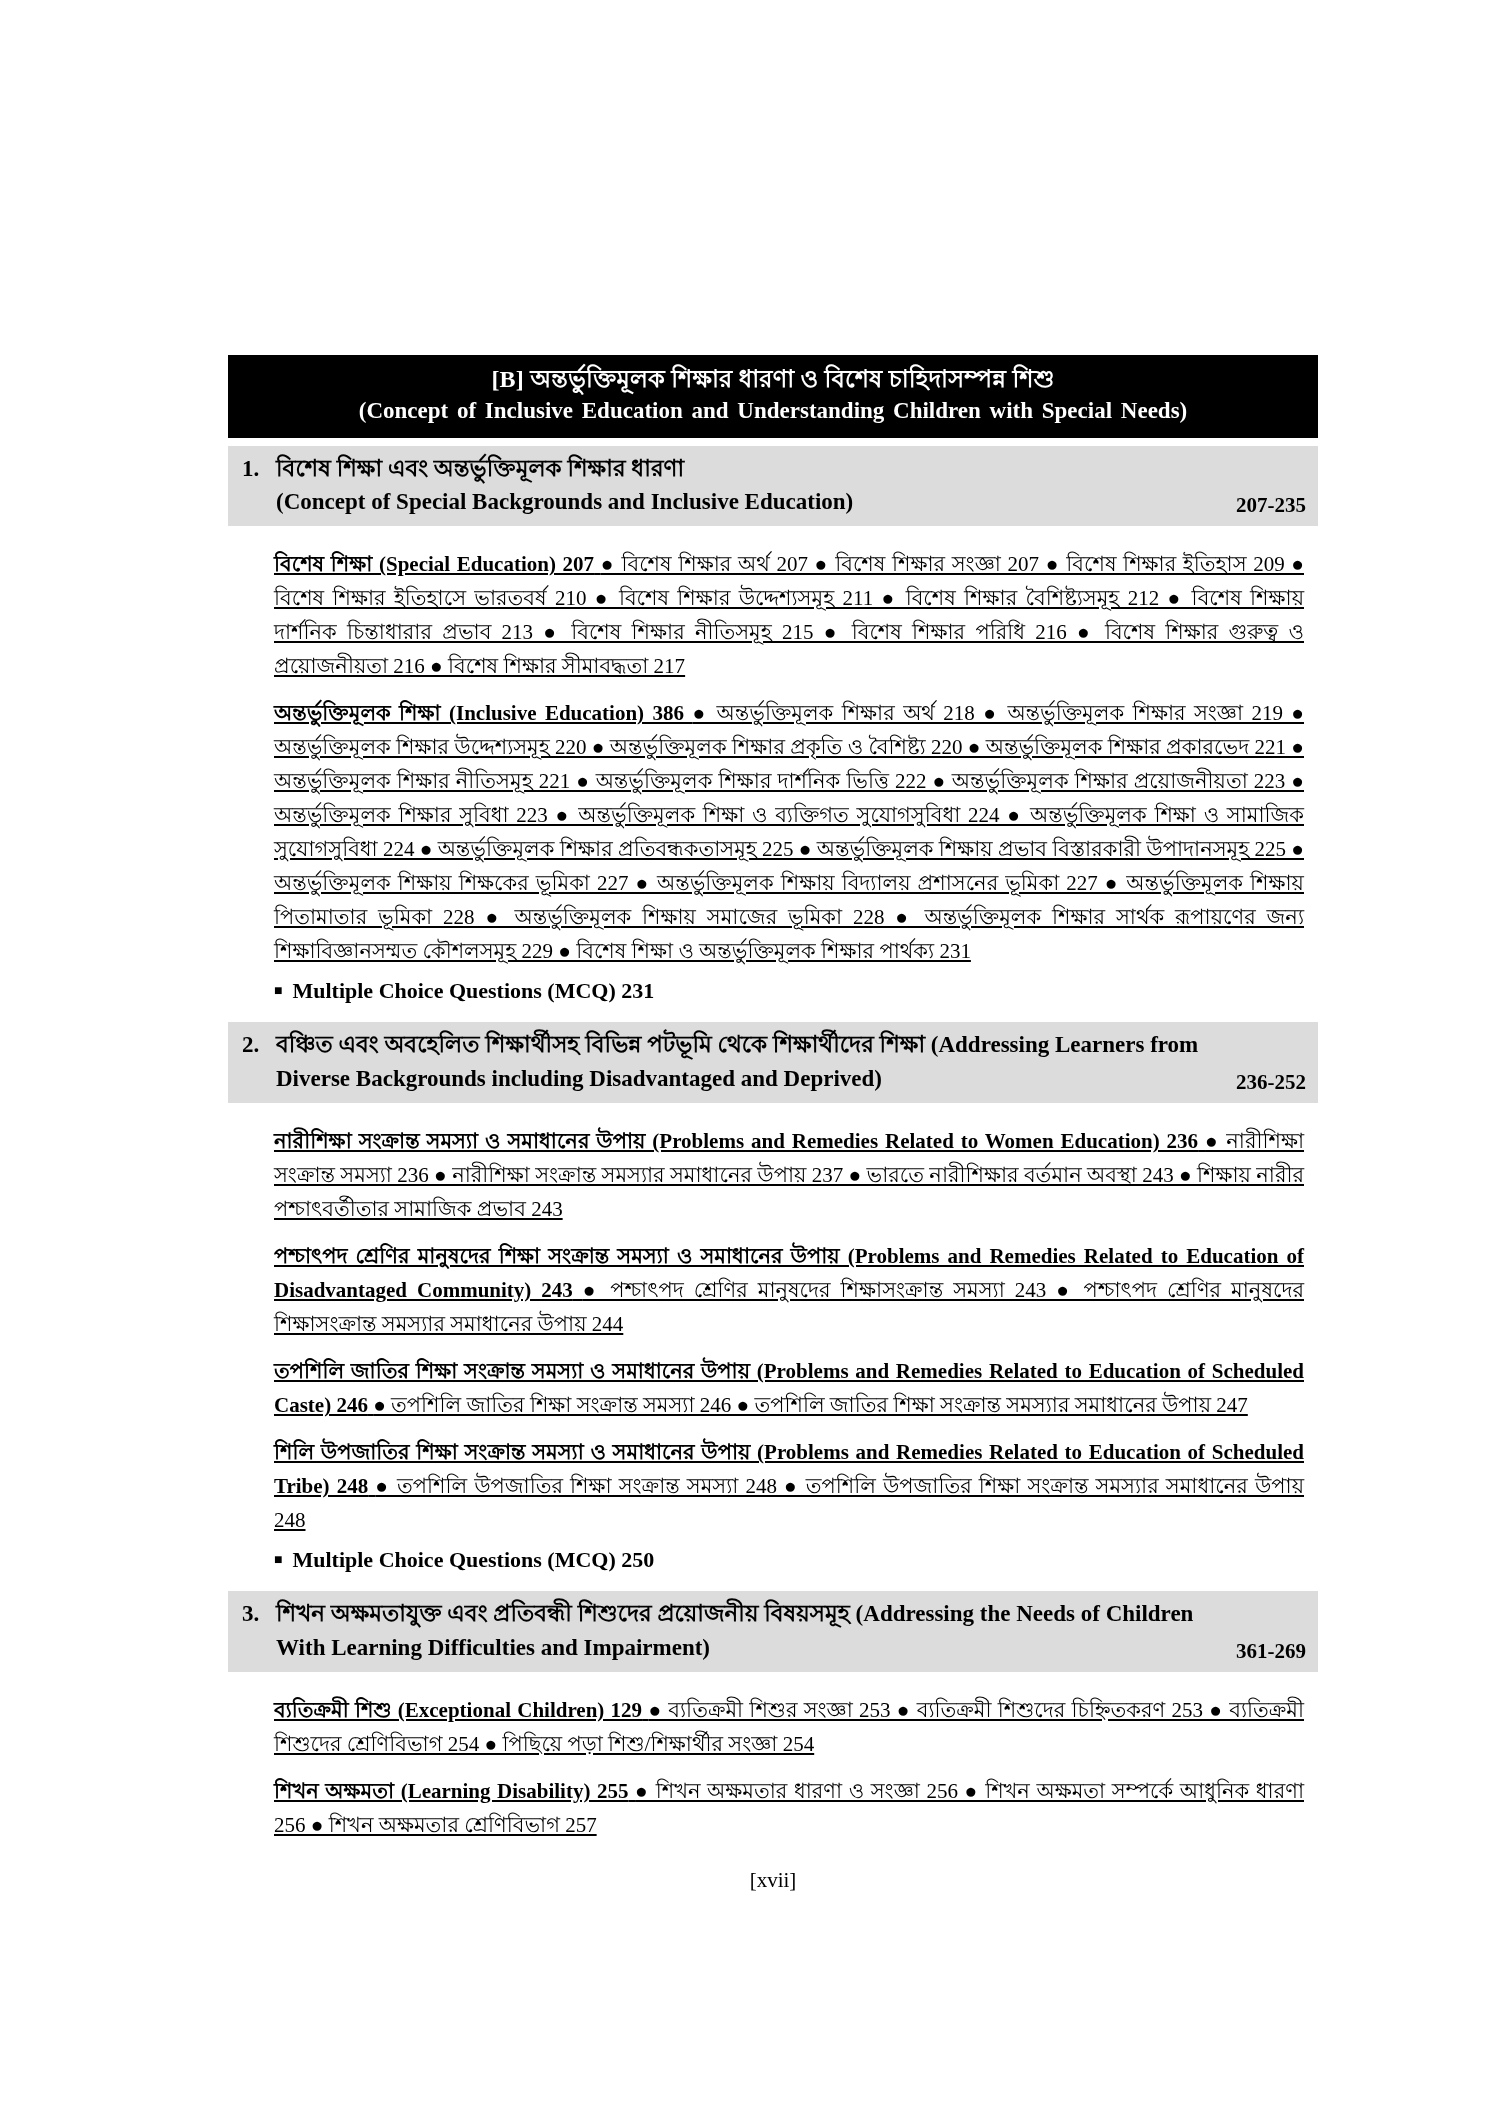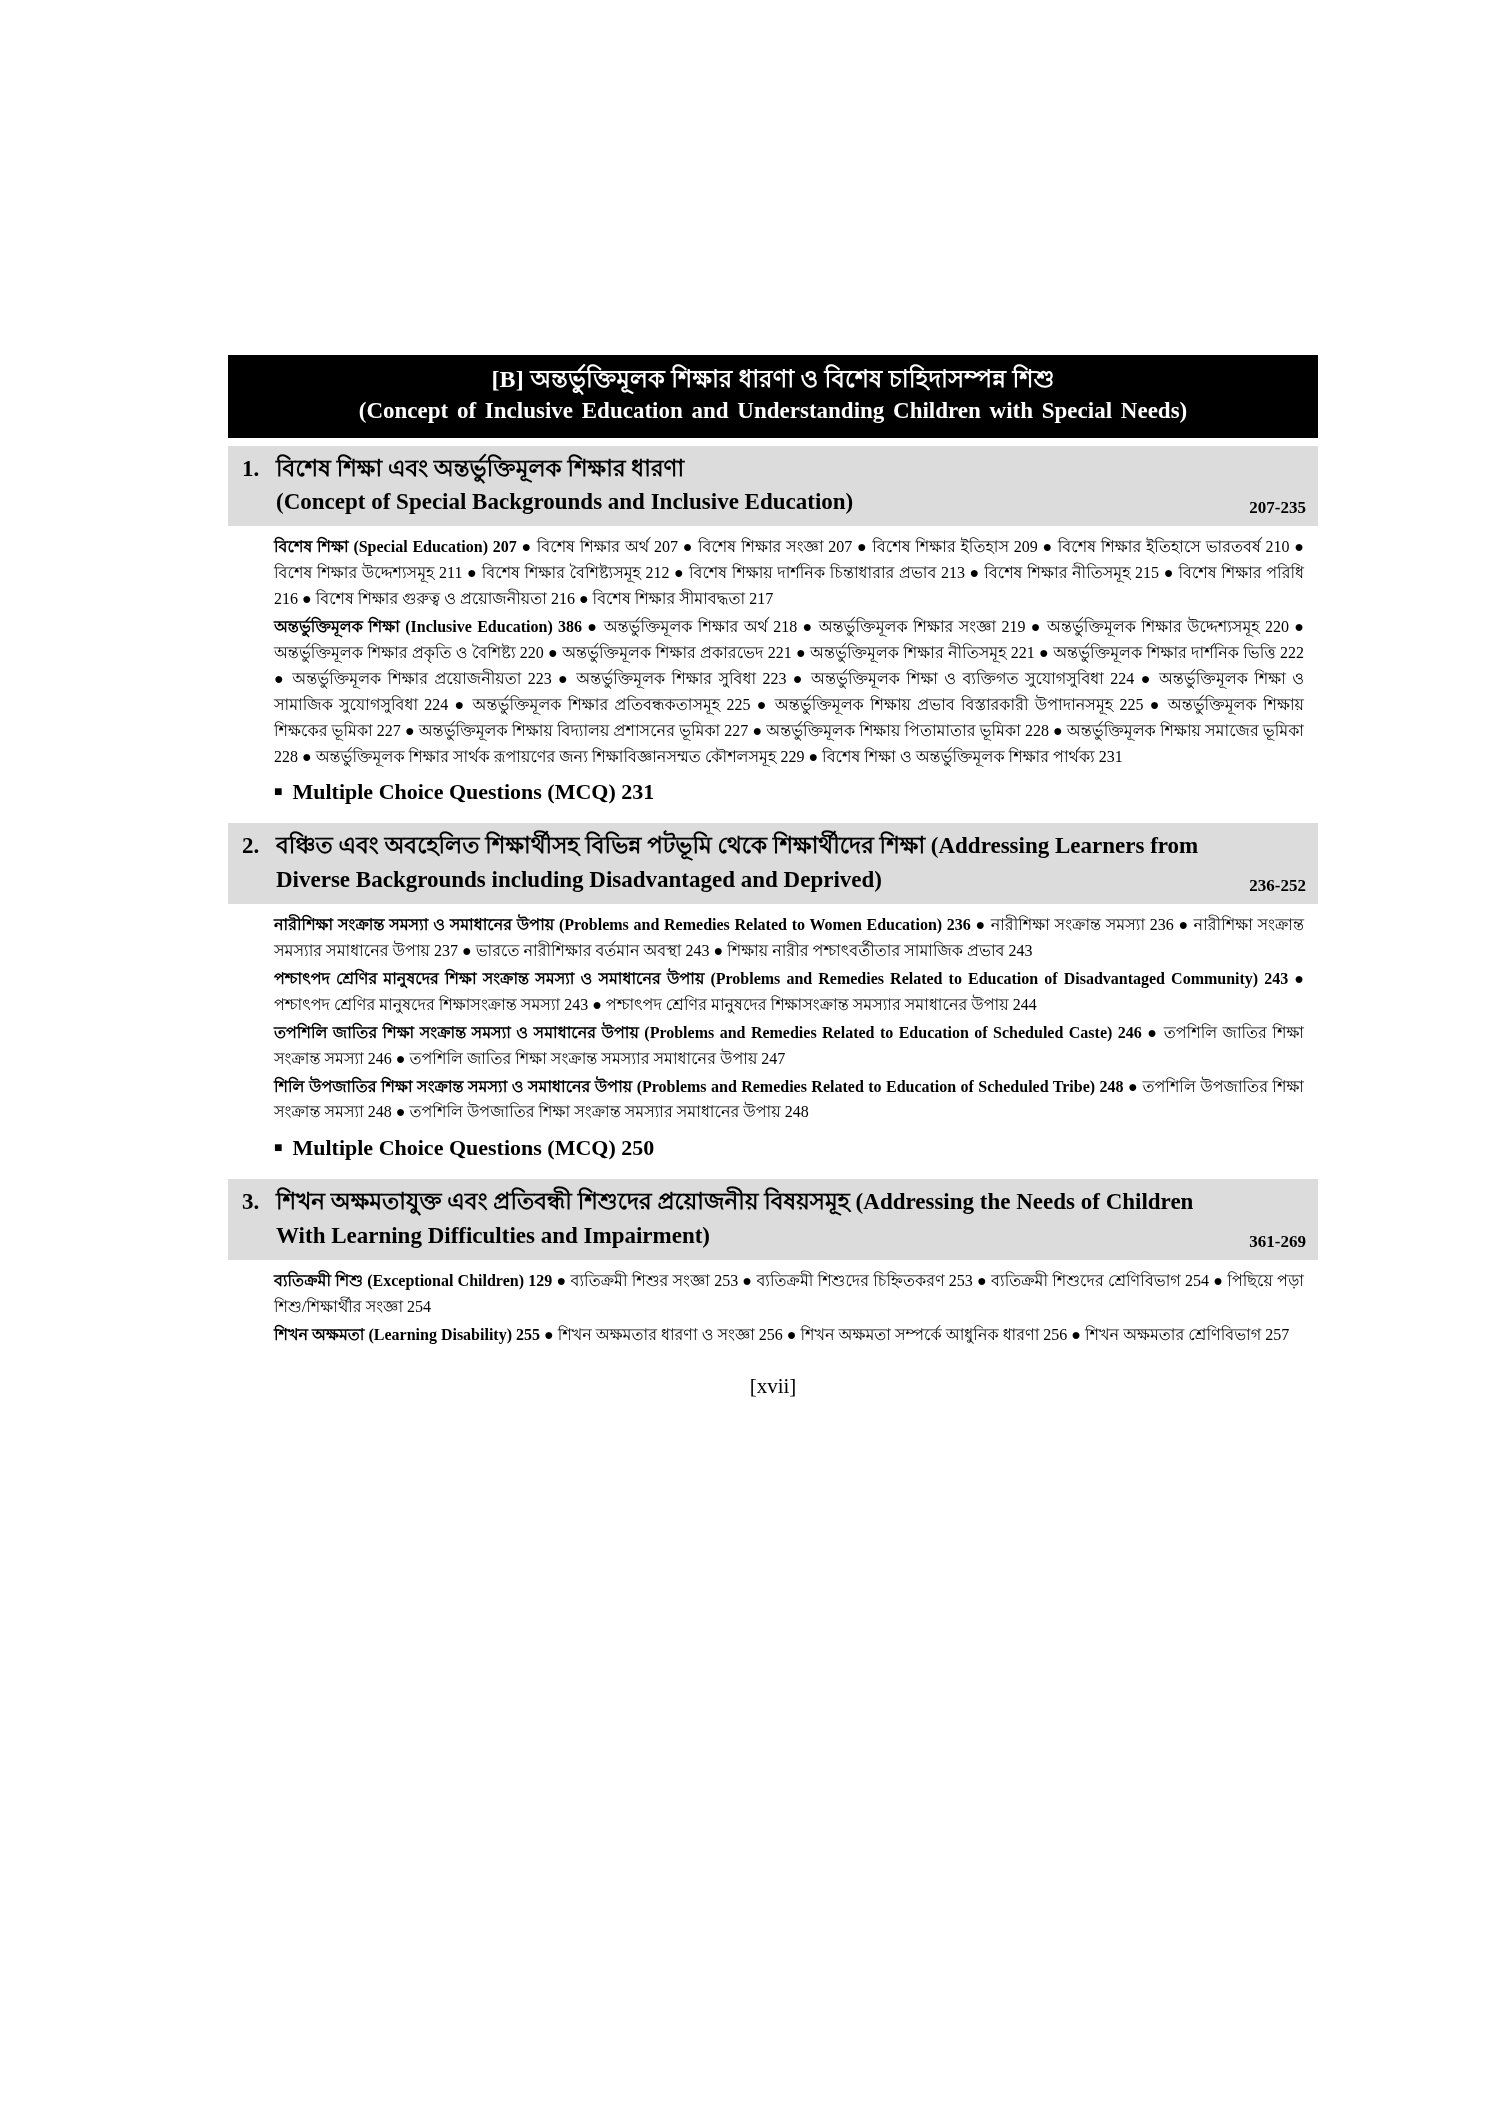--- a/index.html
+++ b/index.html
@@ -60,35 +60,36 @@
     line-height: 1.45;
   }
   .sec-title .bn {
     font-weight: bold;
     margin-top: 28px;
   }
   .sec-title .en {
     font-weight: bold;
   }
   .sec-pages {
-    font-size: 17px;
+    font-size: 21px;
     font-weight: bold;
     white-space: nowrap;
     padding-left: 14px;
     align-self: flex-end;
   }
   
   .body-block {
     padding: 8px 14px 4px 46px;
   }
   .para {
-    font-size: 16px;
+    font-size: 21px;
     line-height: 1.62;
     text-align: justify;
-    margin: 0 0 2px 0;
+    margin: 13px 0 2px 0;
+    text-decoration: underline;
   }
   .para .hd {
     font-weight: bold;
   }
   
   .mcq {
     display: flex;
     align-items: baseline;
     padding: 4px 0 10px 46px;
     font-size: 22px;

